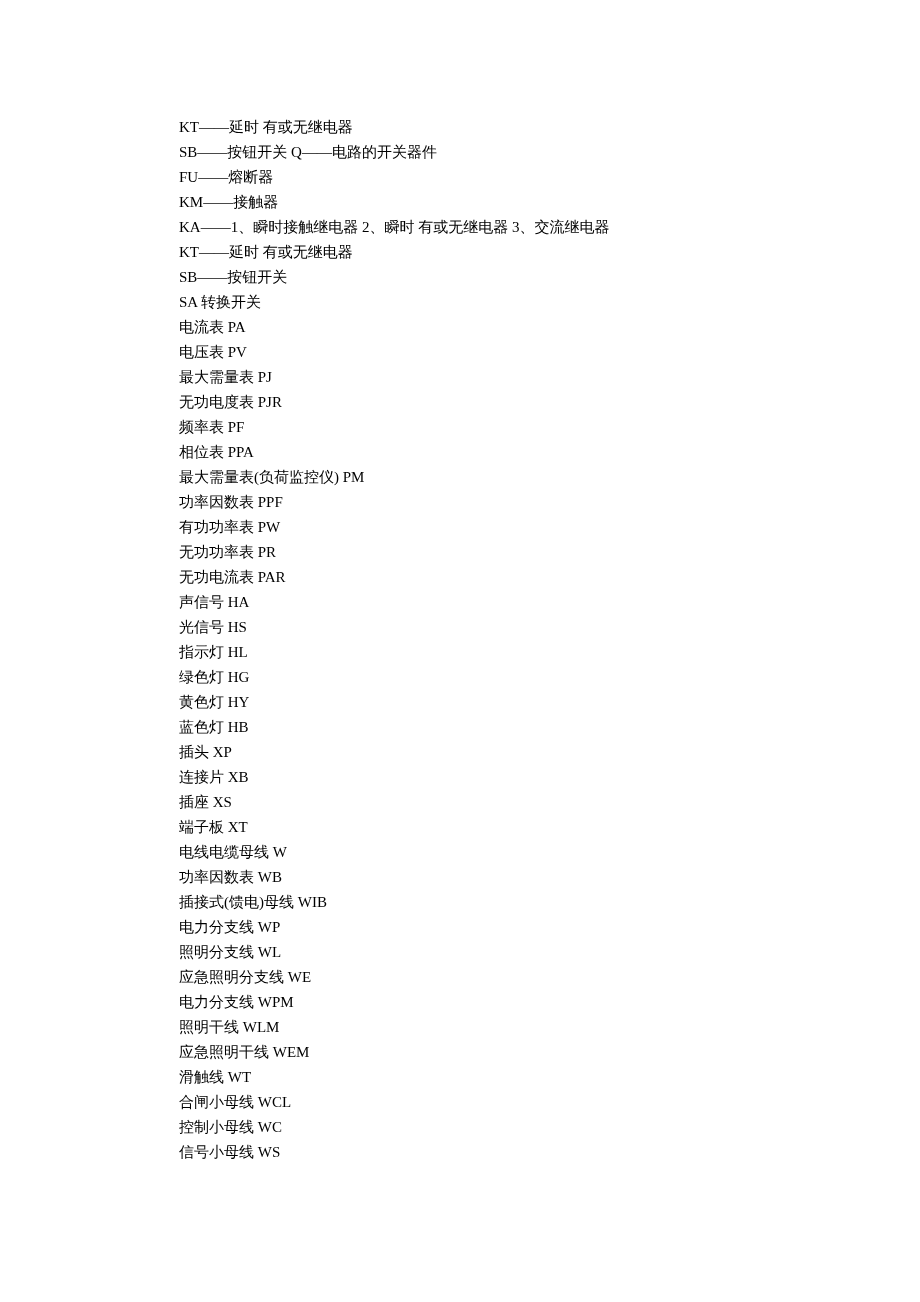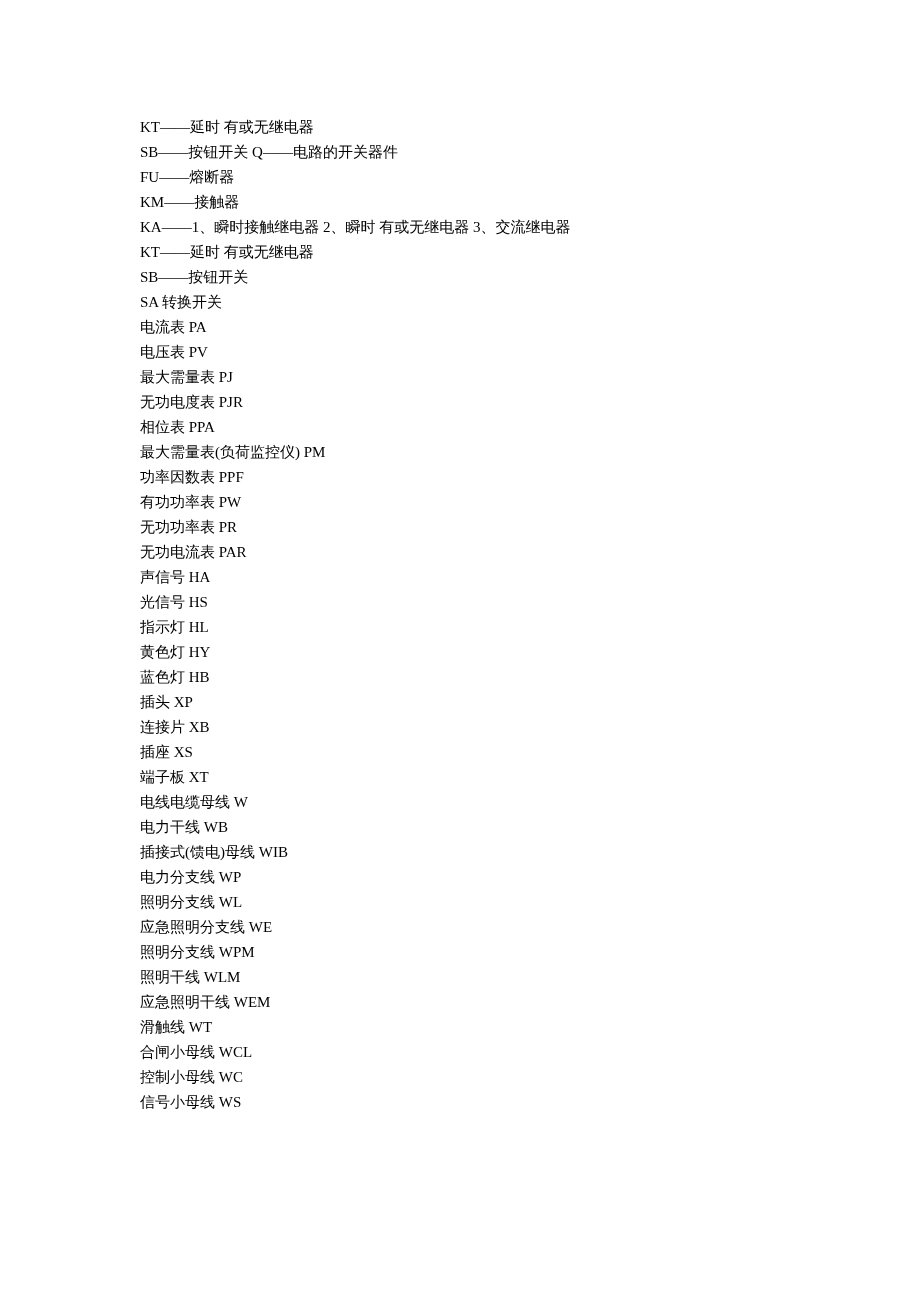--- a/index.html
+++ b/index.html
@@ -10,59 +10,62 @@
       font-size: 15px;
       color: #000000;
       width: 920px;
     }
     .page {
       padding: 115px 140px 100px 140px;
       line-height: 25px;
     }
     .line {
       white-space: nowrap;
+      margin-left: 39px;
     }
   </style>
 </head>
 <body>
 
 <div class="page">
   <div class="line">KT——延时 有或无继电器</div>
   <div class="line">SB——按钮开关 Q——电路的开关器件</div>
   <div class="line">FU——熔断器</div>
   <div class="line">KM——接触器</div>
   <div class="line">KA——1、瞬时接触继电器 2、瞬时 有或无继电器 3、交流继电器</div>
   <div class="line">KT——延时 有或无继电器</div>
   <div class="line">SB——按钮开关</div>
   <div class="line">SA 转换开关</div>
   <div class="line">电流表 PA</div>
   <div class="line">电压表 PV</div>
   <div class="line">最大需量表 PJ</div>
   <div class="line">无功电度表 PJR</div>
+  <div class="line">频率表 PF</div>
   <div class="line">相位表 PPA</div>
   <div class="line">最大需量表(负荷监控仪) PM</div>
   <div class="line">功率因数表 PPF</div>
   <div class="line">有功功率表 PW</div>
   <div class="line">无功功率表 PR</div>
   <div class="line">无功电流表 PAR</div>
   <div class="line">声信号 HA</div>
   <div class="line">光信号 HS</div>
   <div class="line">指示灯 HL</div>
+  <div class="line">绿色灯 HG</div>
   <div class="line">黄色灯 HY</div>
   <div class="line">蓝色灯 HB</div>
   <div class="line">插头 XP</div>
   <div class="line">连接片 XB</div>
   <div class="line">插座 XS</div>
   <div class="line">端子板 XT</div>
   <div class="line">电线电缆母线 W</div>
-  <div class="line">电力干线 WB</div>
+  <div class="line">功率因数表 WB</div>
   <div class="line">插接式(馈电)母线 WIB</div>
   <div class="line">电力分支线 WP</div>
   <div class="line">照明分支线 WL</div>
   <div class="line">应急照明分支线 WE</div>
-  <div class="line">照明分支线 WPM</div>
+  <div class="line">电力分支线 WPM</div>
   <div class="line">照明干线 WLM</div>
   <div class="line">应急照明干线 WEM</div>
   <div class="line">滑触线 WT</div>
   <div class="line">合闸小母线 WCL</div>
   <div class="line">控制小母线 WC</div>
   <div class="line">信号小母线 WS</div>
 </div>
 
 </body></html>

